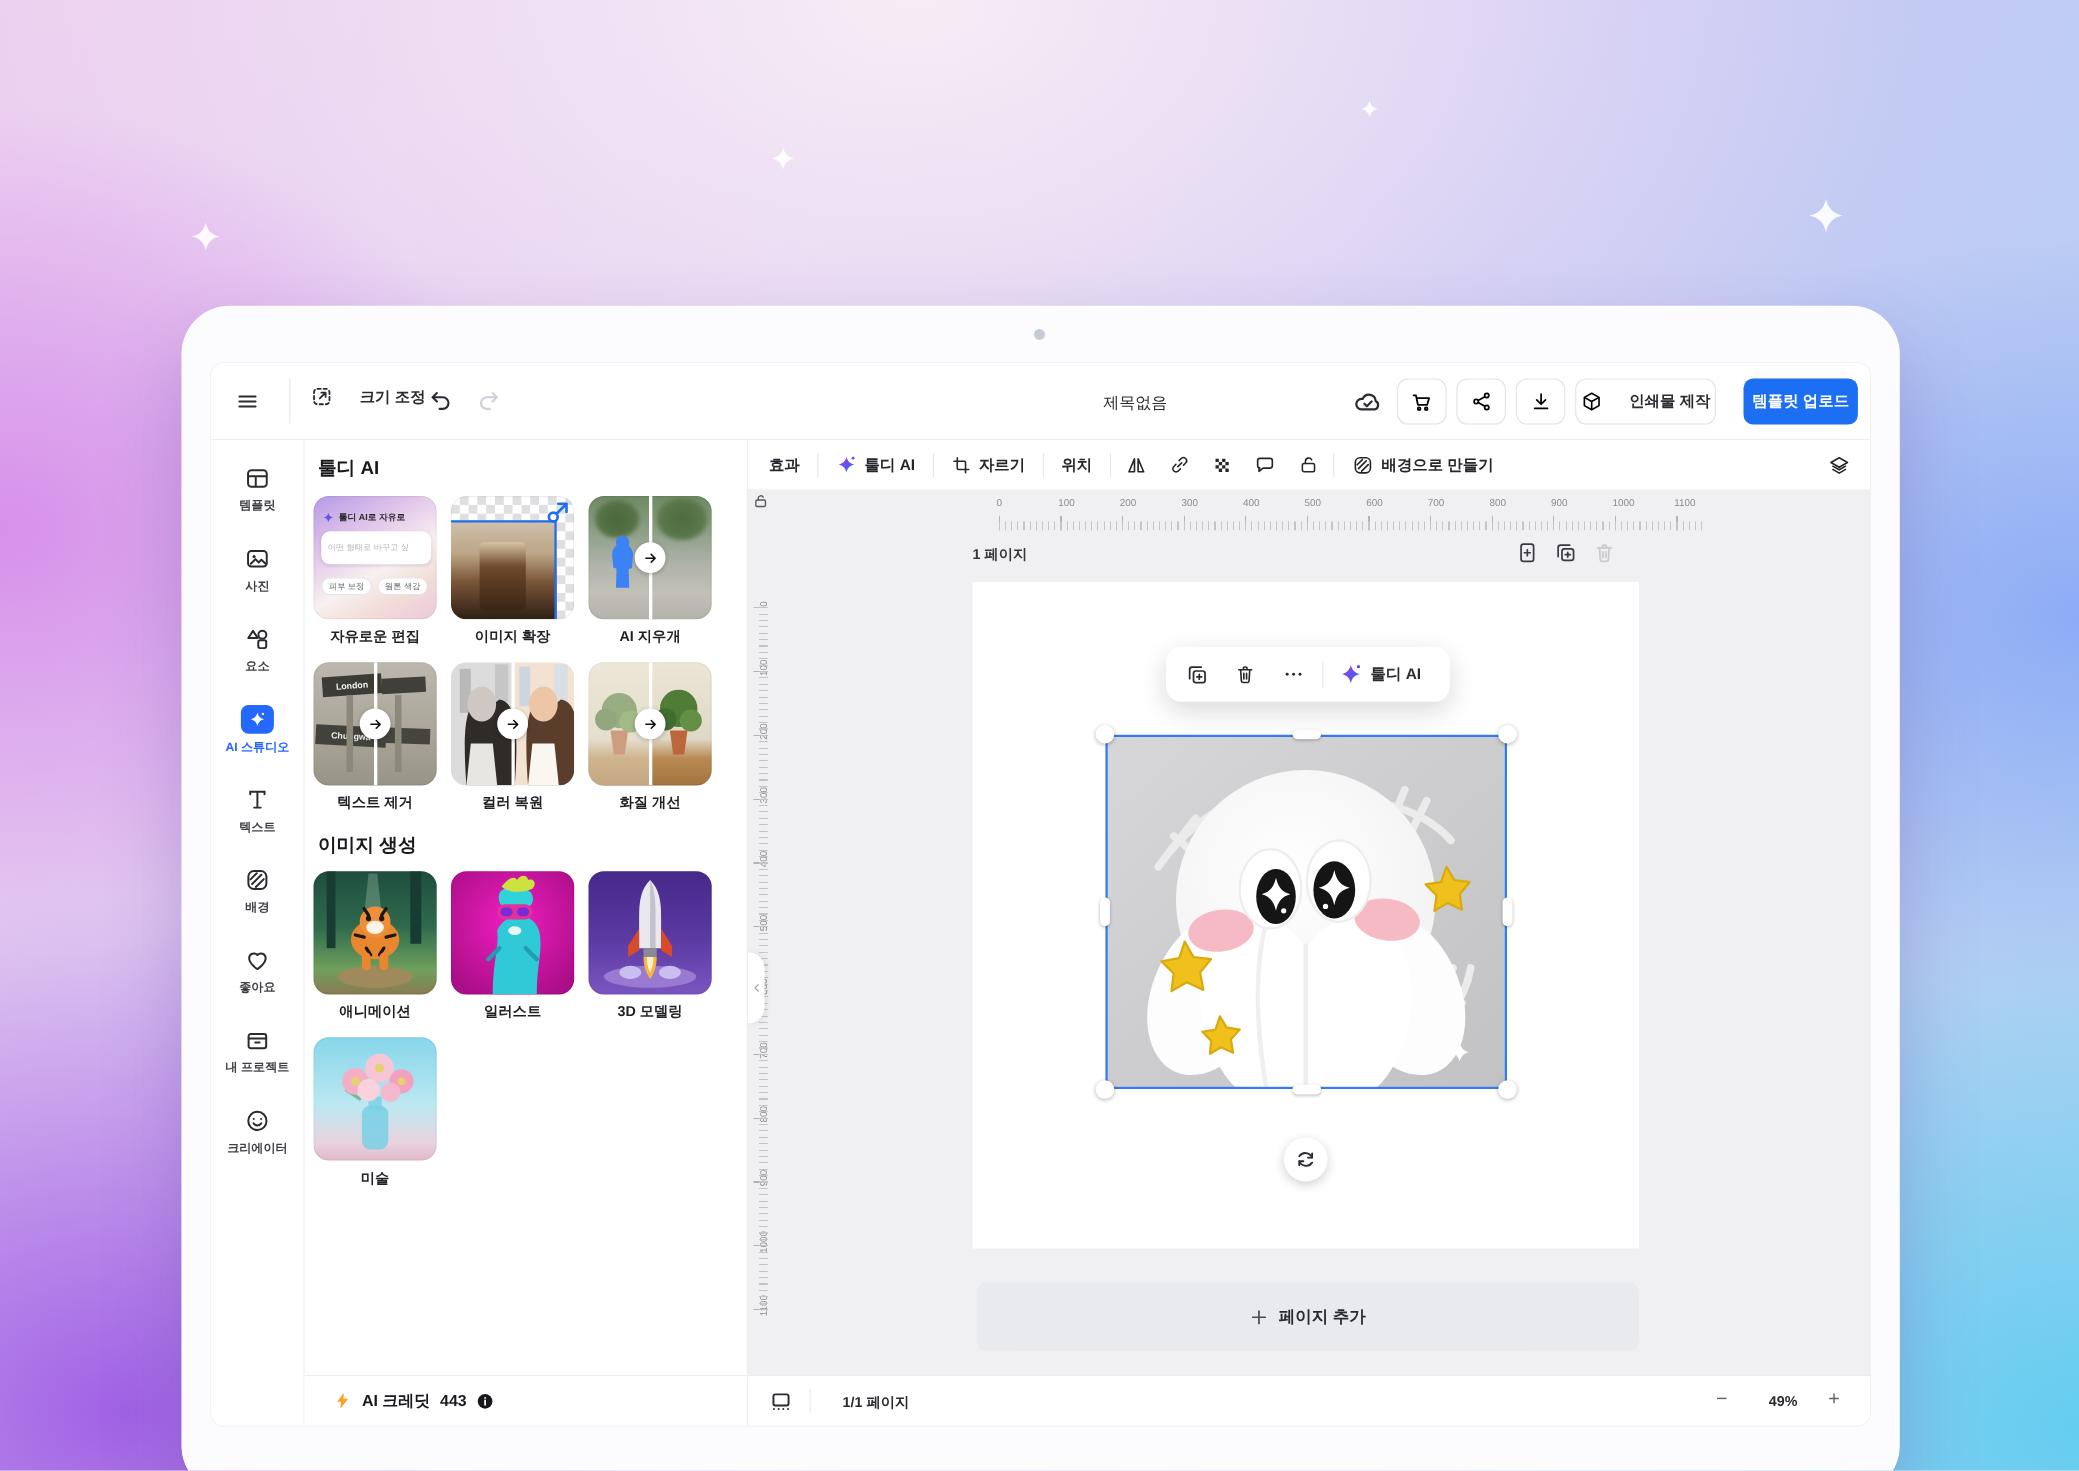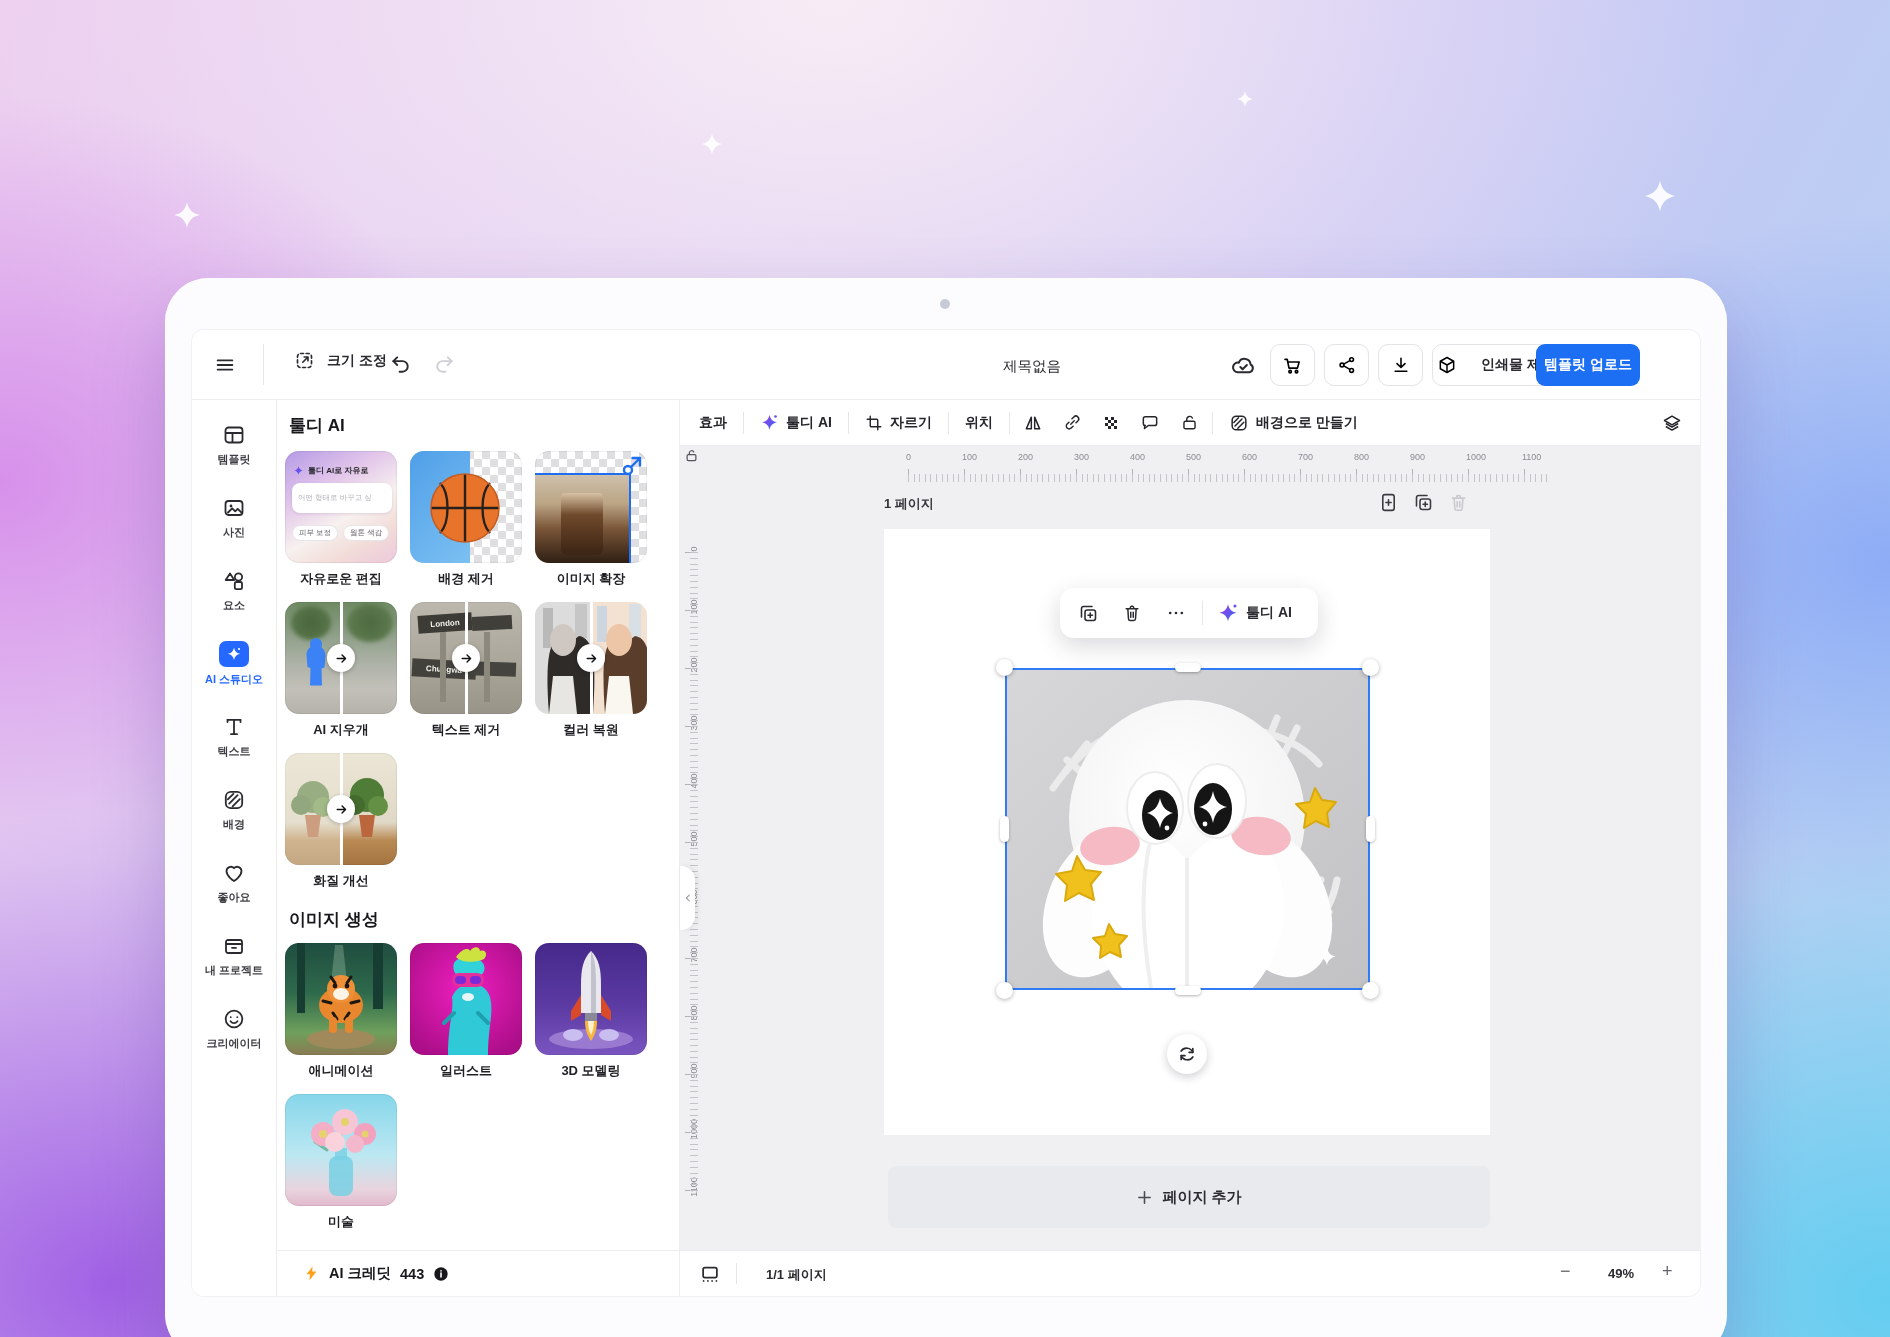--- a/index.html
+++ b/index.html
@@ -133,21 +133,21 @@
     <div class="app">
 
       <div class="topbar">
         <button class="icbtn abs" style="left:18px;top:23px;width:30px;height:24px">
           <svg width="22" height="22" viewBox="0 0 24 24" fill="none" stroke="currentColor" stroke-width="2" stroke-linecap="round">
               <path d="M4 7h16M4 12h16M4 17h16"></path>
             </svg>
         </button>
         <div class="vdiv" style="left:71px"></div>
 
-        <button class="icbtn abs" style="left:102px;top:20px;gap:12px">
+        <button class="icbtn abs" style="left:90px;top:20px;gap:24px">
           <svg width="21" height="21" viewBox="0 0 24 24" fill="none" stroke="currentColor" stroke-width="1.9" stroke-linecap="round">
             <rect x="4" y="4" width="16" height="16" rx="3.5" stroke-dasharray="3.4 3"></rect>
               <path d="M10 14 16 8M16 8h-4.4M16 8v4.4"></path>
             </svg>
           <span class="tb-label">크기 조정</span>
         </button>
 
         <button class="icbtn abs" style="left:198px;top:23px">
           <svg width="23" height="23" viewBox="0 0 24 24" fill="none" stroke="currentColor" stroke-width="2" stroke-linecap="round" stroke-linejoin="round">
               <path d="M7.5 4.5 3.5 8.5l4 4"></path>
@@ -190,21 +190,21 @@
             <path d="M12 4v10.5M7.2 10.3l4.8 4.7 4.8-4.7M5 19.5h14"></path>
             </svg>
         </button>
         <button class="boxbtn" style="left:1240px;width:128px">
           <svg width="20" height="20" viewBox="0 0 24 24" fill="none" stroke="currentColor" stroke-width="1.8" stroke-linejoin="round">
             <path d="M12 3 20 7.5v9L12 21 4 16.5v-9Z"></path>
               <path d="M4 7.5 12 12l8-4.5M12 12v9"></path>
             </svg>
           <span class="tb-label">인쇄물 제작</span>
         </button>
-        <button class="boxbtn primary" style="left:1344px;width:104px">
+        <button class="boxbtn primary" style="left:1393px;width:104px">
           <span>템플릿 업로드</span>
         </button>
       </div>
 
       <nav class="rail">
         <div class="rail-item">
           <svg width="24" height="24" viewBox="0 0 24 24" fill="none" stroke="#2a2a30" stroke-width="1.8" stroke-linejoin="round">
               <rect x="3.5" y="4.5" width="17" height="15" rx="3"></rect>
               <path d="M3.5 10h17M10.5 10v9.5"></path>
             </svg>
@@ -293,32 +293,20 @@
                 <span style="font-size:7.5px;color:#b3b3ba;white-space:nowrap">어떤 형태로 바꾸고 싶</span>
               </div>
               <div style="position:absolute;left:7px;top:74px;display:flex;gap:5px">
                 <span class="chip">피부 보정</span>
                 <span class="chip">웜톤 색감</span>
               </div>
             </div>
             <div class="cap">자유로운 편집</div>
           </div>
 
-          <div class="card">
-            <div class="thumb checker">
-              <div style="position:absolute;left:0;top:0;bottom:0;width:54%;background:linear-gradient(135deg,#4f9fe8,#7cc0f2)"></div>
-              <svg style="position:absolute;left:18px;top:20px" width="74" height="74" viewBox="0 0 74 74">
-                <circle cx="37" cy="37" r="34" fill="#e8742c"></circle>
-                <path d="M37 3v68M3 37h68" stroke="#27201b" stroke-width="2.4" fill="none"></path>
-                <path d="M12 12c10 10 10 40 0 50M62 12c-10 10-10 40 0 50" stroke="#27201b" stroke-width="2.4" fill="none"></path>
-                <circle cx="37" cy="37" r="34" fill="none" stroke="#c55a1e" stroke-width="1.5"></circle>
-              </svg>
-            </div>
-            <div class="cap">배경 제거</div>
-          </div>
 
           <div class="card">
             <div class="thumb checker">
               <div style="position:absolute;left:0;bottom:0;width:96px;height:90px;background:linear-gradient(180deg,#cfc2ae 0%,#bba584 34%,#7a5538 62%,#46301f 88%,#2e2013 100%)">
                 <div style="position:absolute;left:26px;top:20px;width:42px;height:62px;background:linear-gradient(180deg,#d8c4a4 0%,#6b4426 35%,#3a2414 100%);border-radius:4px 4px 6px 6px;opacity:.9"></div>
               </div>
               <div style="position:absolute;left:0;bottom:0;width:96px;height:90px;border-top:2.5px solid #1f6ef2;border-right:2.5px solid #1f6ef2"></div>
               <svg style="position:absolute;right:2px;top:2px" width="26" height="26" viewBox="0 0 26 26" fill="none" stroke="#1f6ef2" stroke-width="2.4" stroke-linecap="round">
                   <path d="M10 16 21 5M21 5h-7.5M21 5v7.5"></path>
                   <circle cx="9" cy="17" r="4" fill="#fff"></circle>

